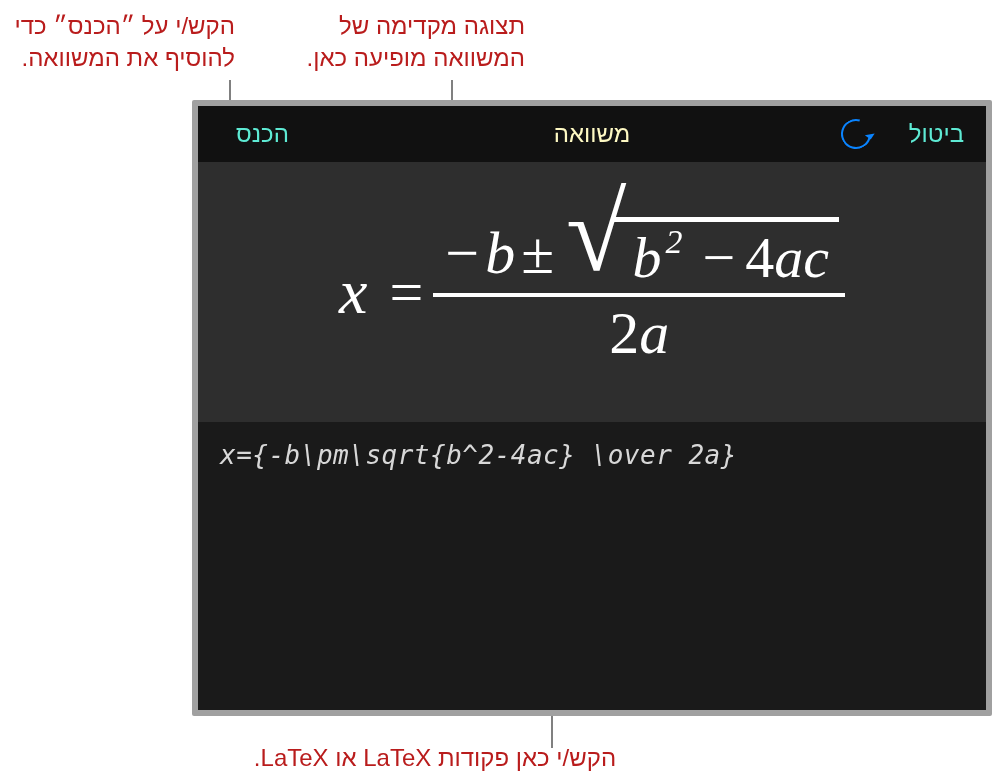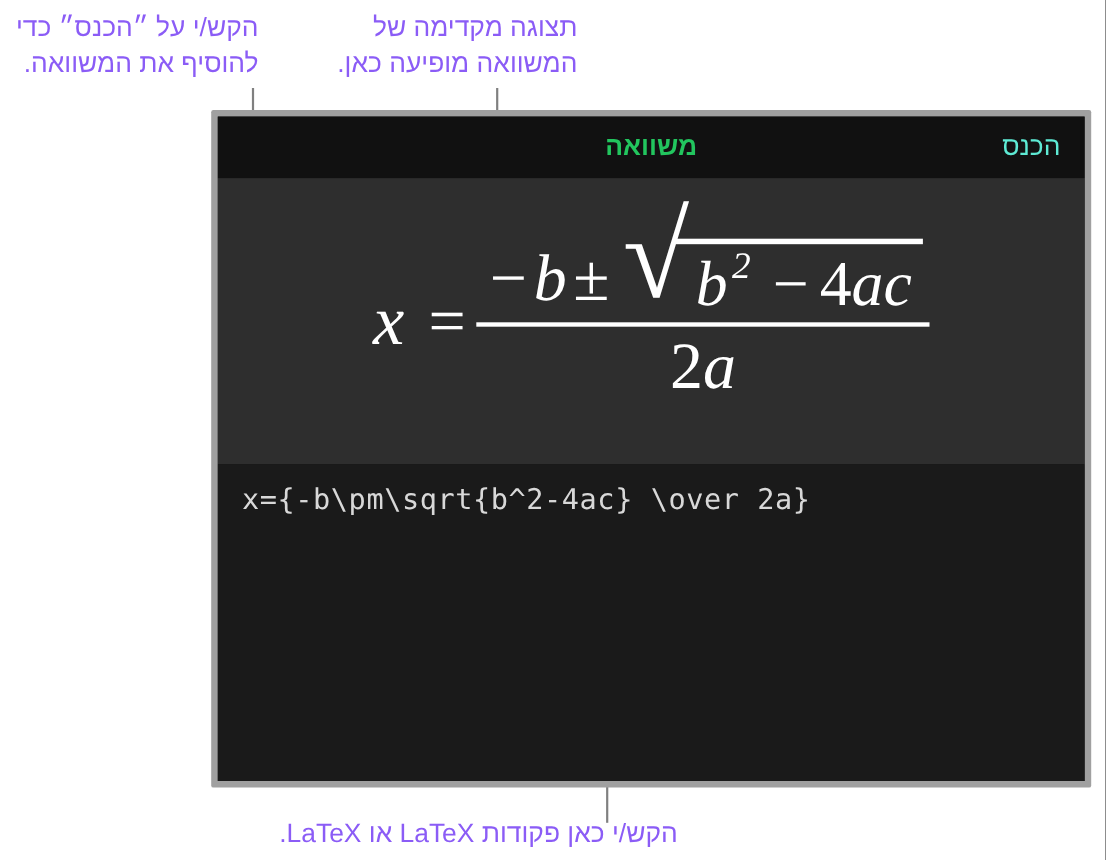--- a/index.html
+++ b/index.html
@@ -6,21 +6,21 @@
     body {
       width: 1005px;
       height: 782px;
       background: #ffffff;
       font-family: -apple-system, BlinkMacSystemFont, "Segoe UI", Helvetica, Arial, sans-serif;
       position: relative;
       overflow: hidden;
     }
     .callout {
       position: absolute;
-      color: #8b5cf6;
+      color: #b91c1c;
       font-size: 24px;
       line-height: 1.35;
       text-align: right;
       direction: rtl;
     }
     .callout-preview { top: 10px; right: 480px; width: 250px; }
     .callout-insert  { top: 10px; right: 770px; width: 225px; }
     .callout-input   { bottom: 8px; right: 360px; width: 420px; text-align: center; }
     .leader {
       position: absolute;
@@ -63,23 +63,23 @@
       gap: 22px;
     }
     .tb-btn {
       color: #5eead4;
       font-size: 24px;
       cursor: pointer;
       font-weight: 400;
       margin-left: 16px;
     }
     .tb-title {
-      color: #22c55e;
+      color: #fef9c3;
       font-size: 24px;
-      font-weight: 700;
+      font-weight: 400;
       position: absolute;
       left: 50%;
       transform: translateX(-50%);
     }
     .tb-icon-rotate {
       width: 30px; height: 30px;
       border: 2.5px solid #0a84ff;
       border-radius: 50%;
       border-top-color: transparent;
       position: relative;
@@ -107,20 +107,21 @@
       padding: 18px 22px;
     }
     .code-line {
       color: #d8d8d8;
       font-family: "SF Mono", Menlo, Consolas, monospace;
       font-size: 26px;
       direction: ltr;
       text-align: left;
       white-space: nowrap;
       letter-spacing: 0.5px;
+      font-style: italic;
     }
     
     .eq {
       color: #ffffff;
       font-family: Georgia, "Times New Roman", serif;
       font-style: italic;
       display: flex;
       align-items: center;
       direction: ltr;
     }
@@ -178,20 +179,24 @@
 <div class="callout callout-input">הקש/י כאן פקודות LaTeX או LaTeX.</div>
 
 <div class="leader leader-preview"></div>
 <div class="leader leader-insert"></div>
 <div class="leader leader-input"></div>
 
 <div class="panel-wrap">
   <div class="panel">
 
     <div class="toolbar">
+      <div class="toolbar-right">
+        <span class="tb-btn">ביטול</span>
+        <span class="tb-icon-rotate"></span>
+      </div>
       <span class="tb-title">משוואה</span>
       <div class="toolbar-left">
         <span class="tb-btn">הכנס</span>
       </div>
     </div>
 
     <div class="preview-area">
       <div class="eq">
         <span class="lhs">x</span>
         <span class="eqsign">=</span>

